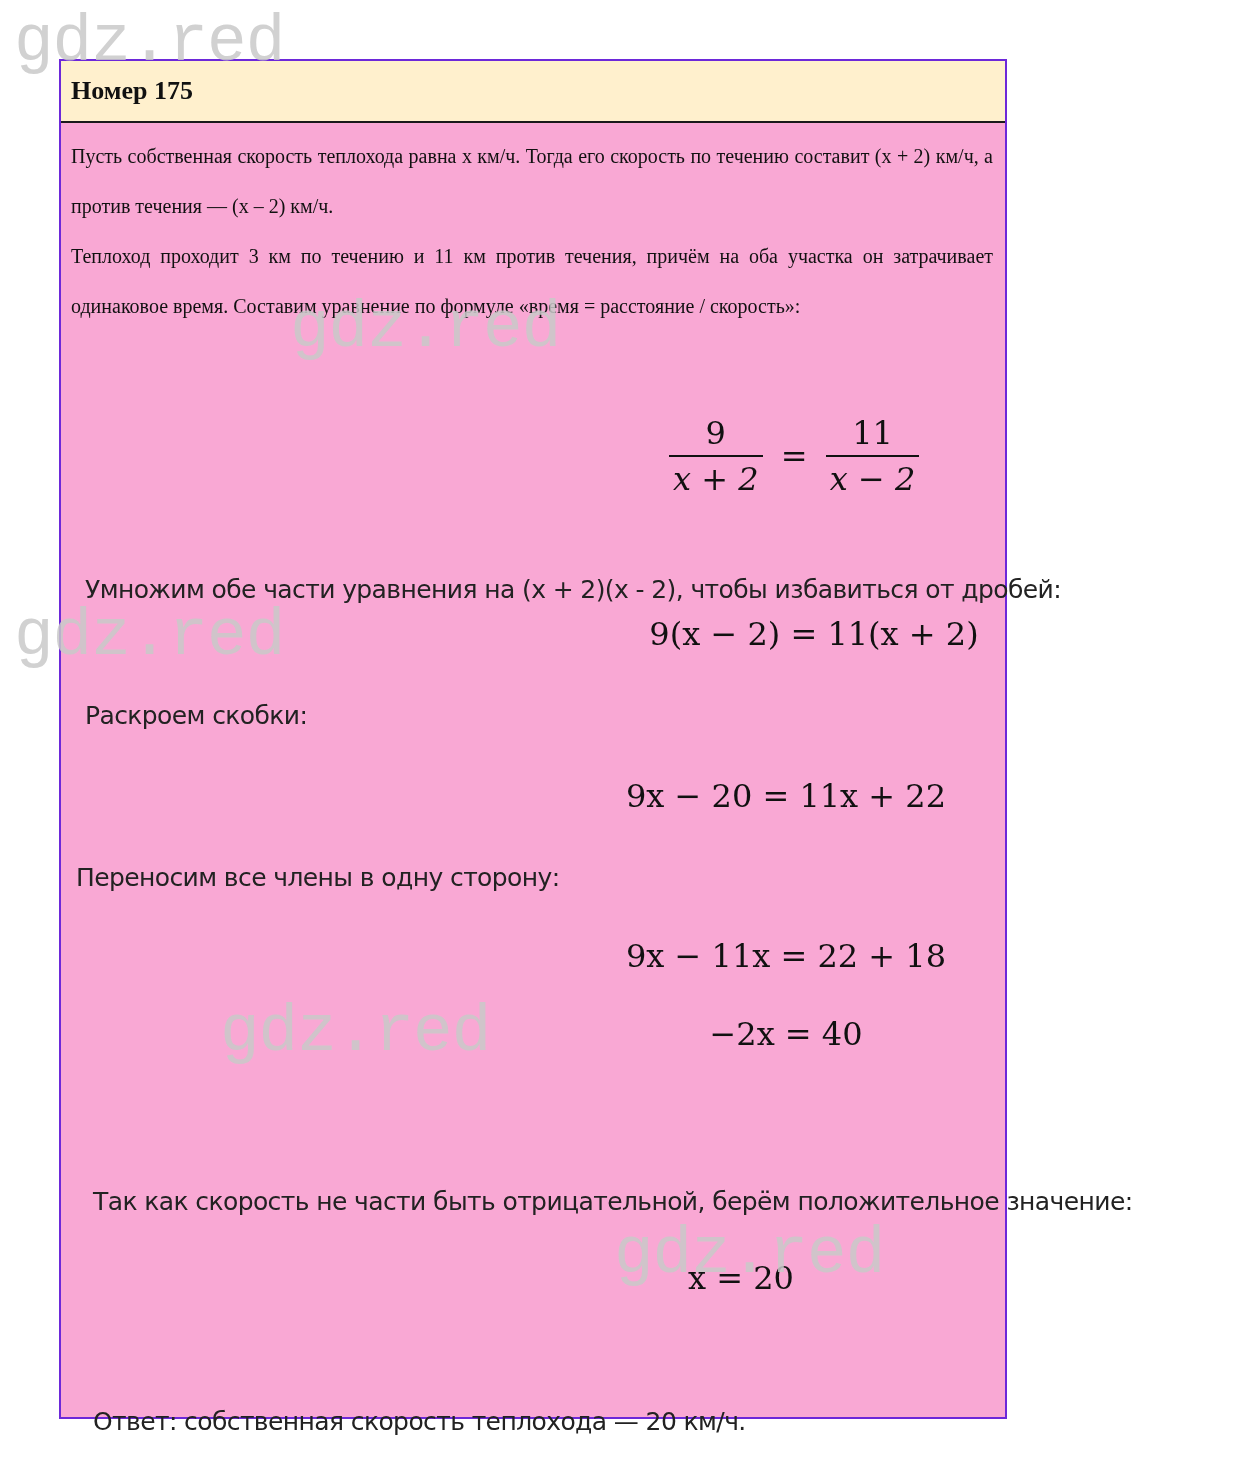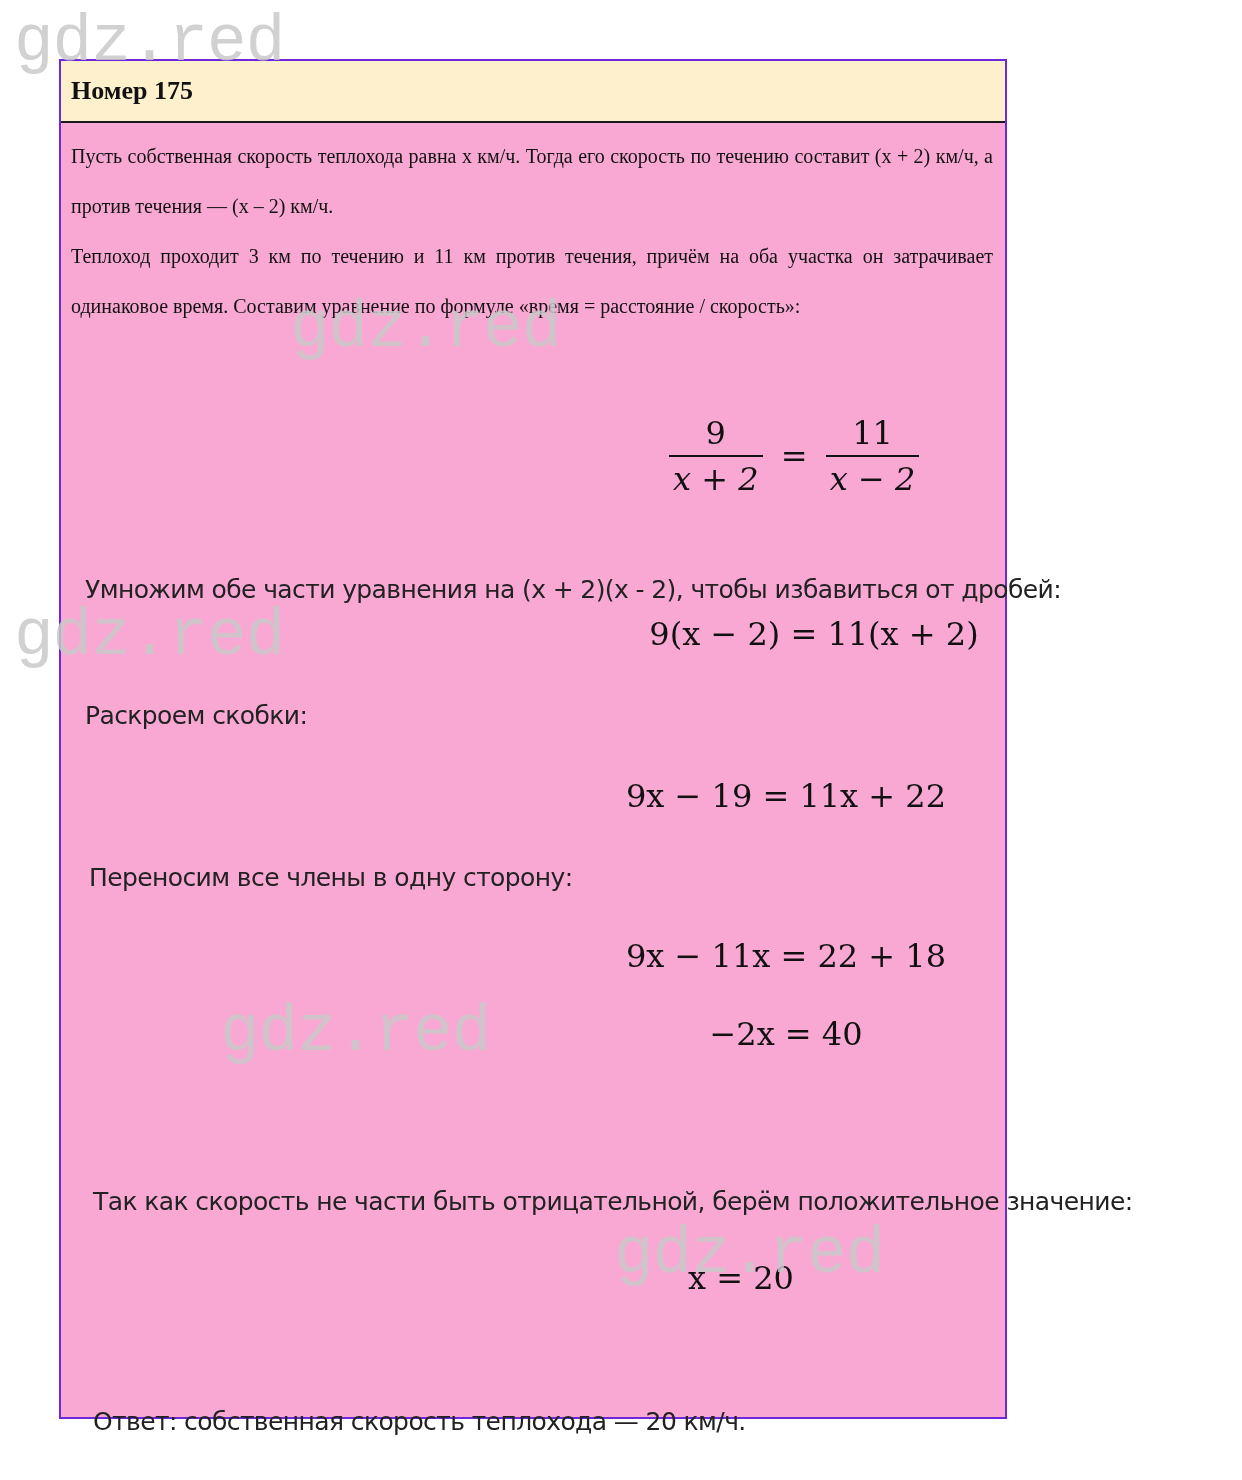--- a/index.html
+++ b/index.html
@@ -98,23 +98,23 @@
       <span class="num">11</span>
       <span class="bar"></span>
       <span class="den" style="font-style:italic;">x − 2</span>
     </span>
   </div>
 
   <div class="sans" style="left:24px; top:478px;margin-top:36px;">Умножим обе части уравнения на (x + 2)(x - 2), чтобы избавиться от дробей:</div>
   <div class="math" style="left:568px; width:370px; top:554px;">9(x − 2) = 11(x + 2)</div>
 
   <div class="sans" style="left:24px; top:640px;">Раскроем скобки:</div>
-  <div class="math" style="left:540px; width:370px; top:716px;">9x − 19 = 11x + 22</div>
+  <div class="math" style="left:540px; width:370px; top:716px;">9x − 20 = 11x + 22</div>
 
-  <div class="sans" style="left:28px; top:802px;">Переносим все члены в одну сторону:</div>
+  <div class="sans" style="left:15px; top:802px;">Переносим все члены в одну сторону:</div>
   <div class="math" style="left:540px; width:370px; top:876px;">9x − 11x = 22 + 18</div>
   <div class="math" style="left:540px; width:370px; top:954px;">−2x = 40</div>
 
   <div class="sans" style="left:32px; top:1126px;">Так как скорость не части быть отрицательной, берём положительное значение:</div>
   <div class="math" style="left:540px; width:280px; top:1198px;">x = 20</div>
 
   <div class="sans" style="left:32px; top:1346px;">Ответ: собственная скорость теплохода — 20 км/ч.</div>
 </div>
 
 </body></html>

